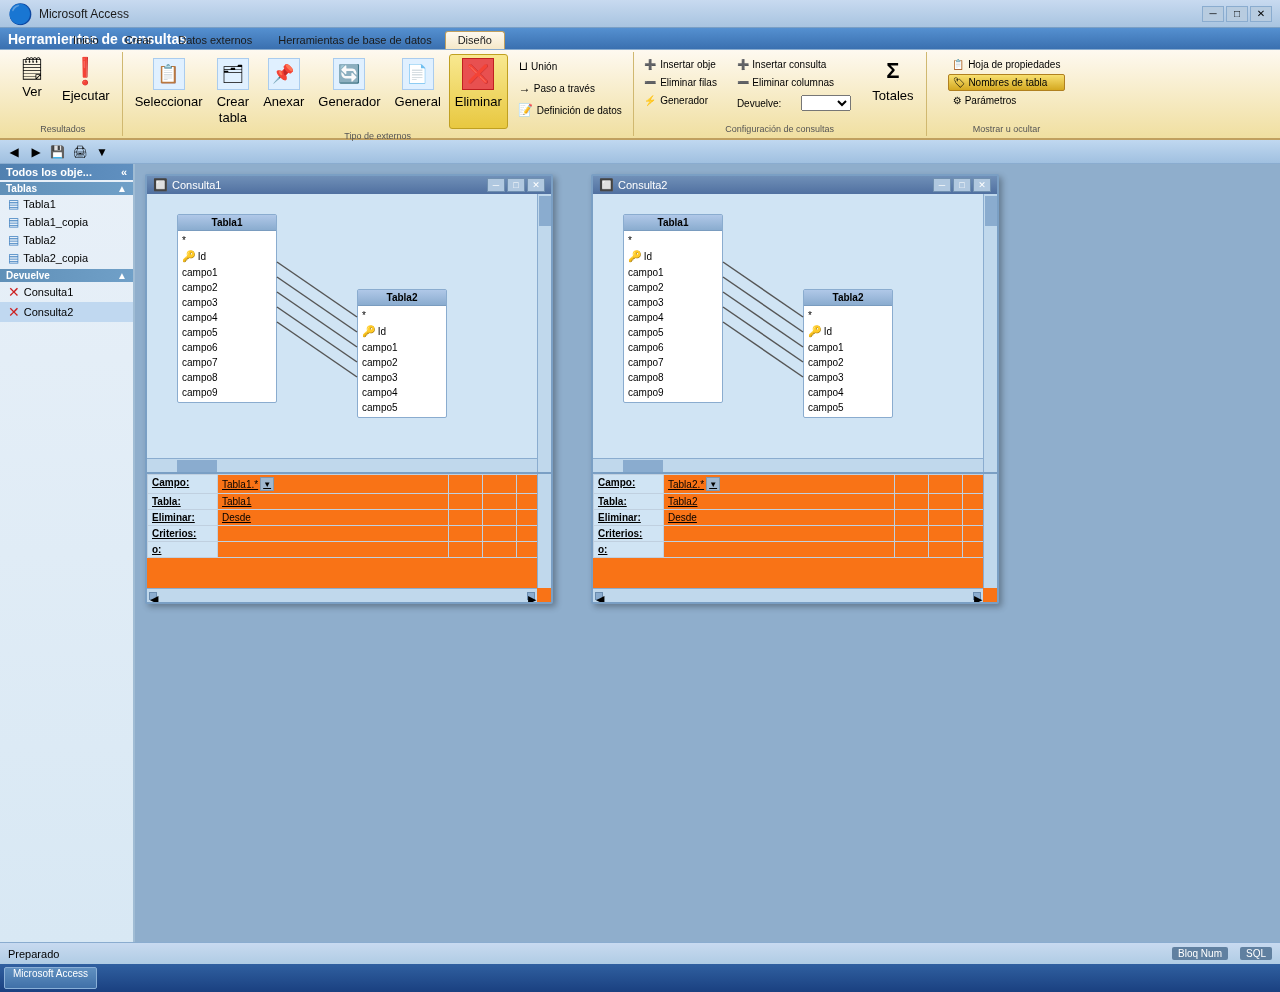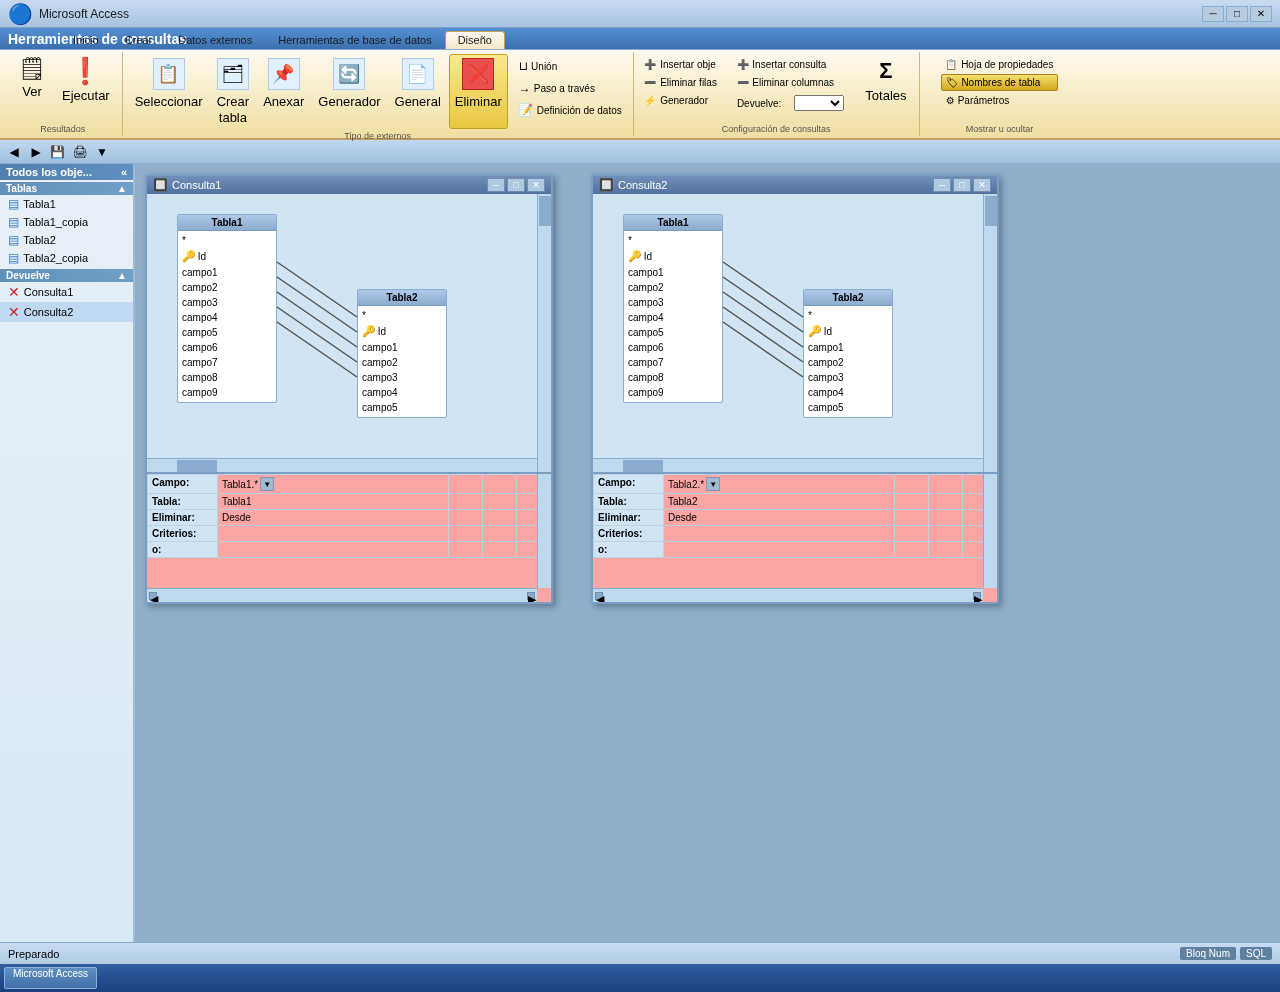--- a/index.html
+++ b/index.html
@@ -212,23 +212,24 @@
       text-align: center;
       border-bottom: 1px solid #7a9cbf;
     }
     .table-box-body { padding: 2px 4px; font-size: 10px; line-height: 1.5; }
     .table-box-body .field { display: flex; align-items: center; gap: 2px; }
     .table-box-body .key-icon { color: #cc8800; font-size: 11px; }
 
     
     .grid-area {
       height: 130px;
-      background: #fca5a5;
+      background: #f97316;
       border-top: 2px solid #7a9fc4;
       overflow: hidden;
+      text-decoration: underline;
     }
     .grid-table { width: 100%; border-collapse: collapse; font-size: 10px; }
     .grid-table td {
       border: 1px solid #c0d0e0;
       padding: 2px 4px;
       vertical-align: top;
     }
     .grid-row-header {
       background: #d0e4f4;
       font-weight: bold;
@@ -240,21 +241,21 @@
     
     .status-bar {
       background: linear-gradient(to bottom, #c8daf0, #b0cce4);
       height: 22px;
       border-top: 1px solid #8aaccf;
       display: flex;
       align-items: center;
       padding: 0 8px;
       font-size: 11px;
     }
-    .status-right { margin-left: auto; display: flex; gap: 4px; align-items: center; }
+    .status-right { margin-left: auto; display: flex; gap: 12px; align-items: center; }
     .status-badge {
       background: #6080a0;
       color: white;
       padding: 1px 6px;
       font-size: 10px;
       border-radius: 2px;
     }
 
     
     .taskbar {
@@ -387,21 +388,21 @@
       </div>
       <div style="display:flex; flex-direction:column; gap:1px; padding-top:2px; margin-left:8px;">
         <div class="ribbon-btn-sm">
           <span>➕</span>
           <span>Insertar consulta</span>
         </div>
         <div class="ribbon-btn-sm">
           <span>➖</span>
           <span>Eliminar columnas</span>
         </div>
-        <div class="ribbon-btn-sm" style="gap:13px;">
+        <div class="ribbon-btn-sm" style="gap:20px;">
           <span>Devuelve:</span>
           <select style="font-size:9px; height:16px; width:50px;"></select>
         </div>
       </div>
       <div style="margin-left:8px; display:flex; flex-direction:column; align-items:center; justify-content:center;">
         <div class="ribbon-btn" style="min-width:36px;">
           <div style="font-size:22px; font-weight:bold;">Σ</div>
           <div class="label">Totales</div>
         </div>
       </div>

